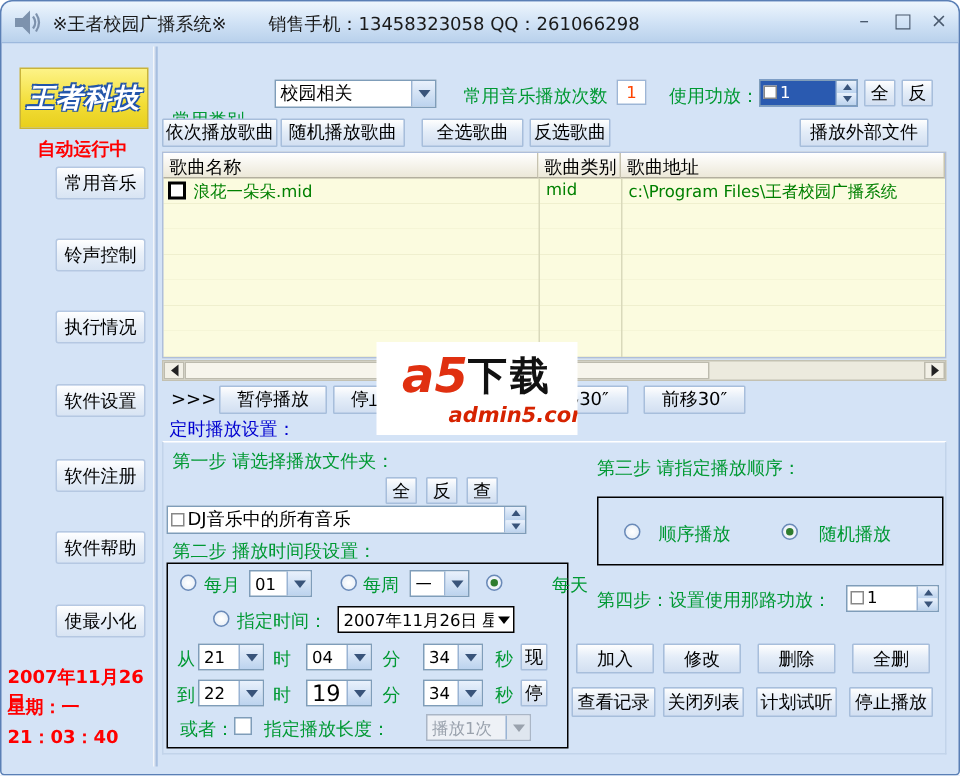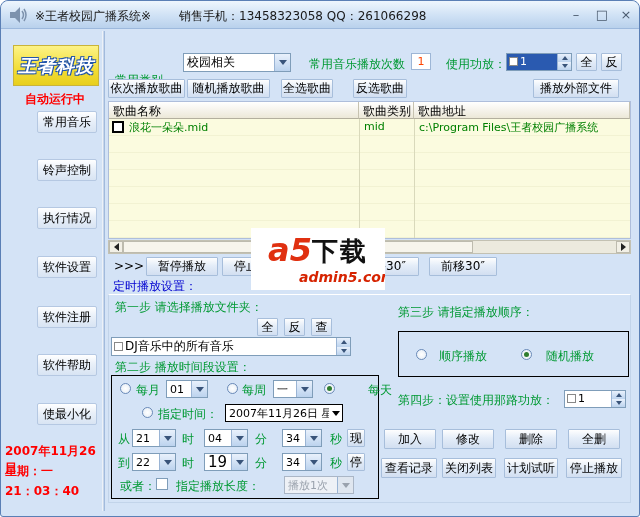--- a/index.html
+++ b/index.html
@@ -164,21 +164,21 @@
       <div>
           <span class="arr-down"></span>
         </div>
     </span>
   </div>
   <div class="btn" style="left:575px; top:52px; width:21px; height:18px;">全</div>
   <div class="btn" style="left:600px; top:52px; width:21px; height:18px;">反</div>
 
   <div class="btn" style="left:107px; top:78px; width:77px; height:19px;">依次播放歌曲</div>
   <div class="btn" style="left:186px; top:78px; width:83px; height:19px;">随机播放歌曲</div>
-  <div class="btn" style="left:280px; top:78px; width:52px; height:19px;">全选歌曲</div>
+  <div class="btn" style="left:280px; top:78px; width:68px; height:19px;">全选歌曲</div>
   <div class="btn" style="left:352px; top:78px; width:54px; height:19px;">反选歌曲</div>
   <div class="btn" style="left:532px; top:78px; width:86px; height:19px;">播放外部文件</div>
 
   <div id="songtable">
     <div class="th" style="left:0; width:250px;">歌曲名称</div>
     <div class="th" style="left:250px; width:55px;">歌曲类别</div>
     <div class="th" style="left:305px; width:216px;">歌曲地址</div>
     <div class="col-line" style="left:250px;"></div>
     <div class="col-line" style="left:305px;"></div>
     <div id="row1">

